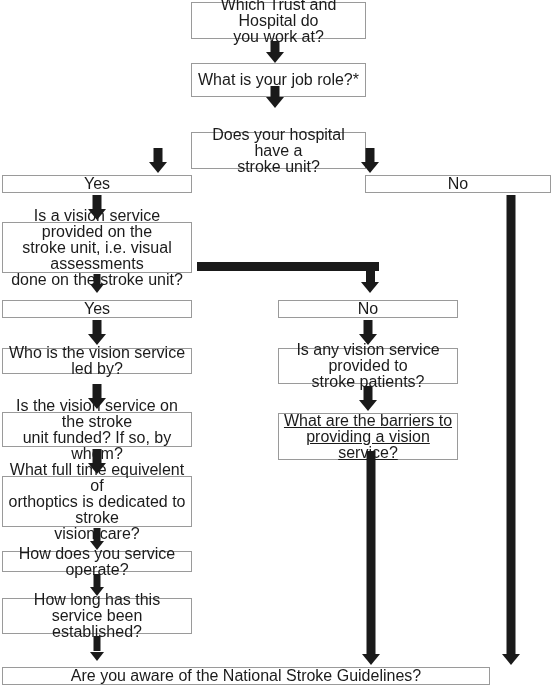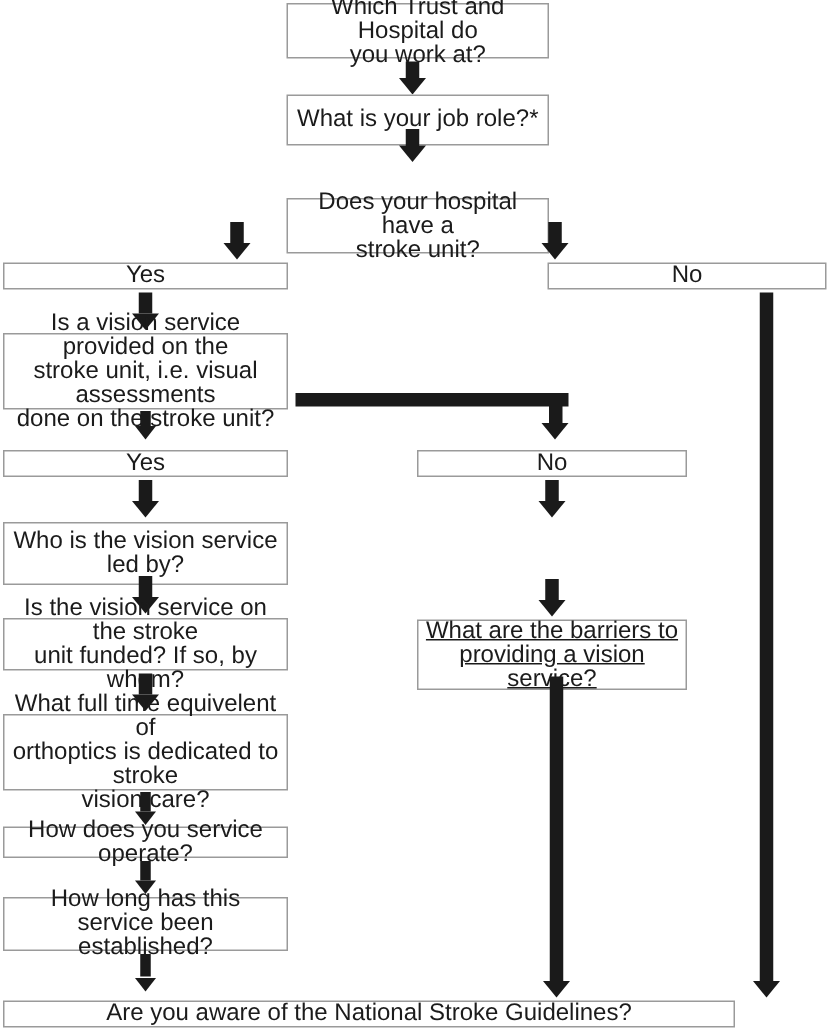--- a/index.html
+++ b/index.html
@@ -109,21 +109,21 @@
 
   <div class="box" style="left:2px;top:300px;width:190px;height:18px;">Yes</div>
 
   <div class="box" style="left:278px;top:300px;width:180px;height:18px;">No</div>
 
   <div class="arrow" style="left:87px;top:320px;width:20px;height:25px;">
     <span class="shaft" style="width:9px;height:14px;"></span>
     <span class="head"></span>
   </div>
 
-  <div class="box" style="left:2px;top:348px;width:190px;height:42px;">Who is the vision service led by?</div>
+  <div class="box" style="left:2px;top:348px;width:190px;height:26px;">Who is the vision service led by?</div>
 
   <div class="arrow" style="left:87px;top:384px;width:20px;height:25px;">
     <span class="shaft" style="width:9px;height:14px;"></span>
     <span class="head"></span>
   </div>
 
   <div class="box" style="left:2px;top:412px;width:190px;height:35px;">Is the vision service on the stroke
 unit funded? If so, by whom?</div>
 
   <div class="arrow" style="left:87px;top:449px;width:20px;height:25px;">
@@ -153,20 +153,22 @@
   <div class="arrow small" style="left:89px;top:636px;width:16px;height:25px;">
     <span class="shaft" style="width:7px;height:15px;"></span>
     <span class="head"></span>
   </div>
 
   <div class="arrow" style="left:358px;top:320px;width:20px;height:25px;">
     <span class="shaft" style="width:9px;height:14px;"></span>
     <span class="head"></span>
   </div>
 
+  <div class="box" style="left:278px;top:348px;width:180px;height:36px;">Is any vision service provided to
+stroke patients?</div>
 
   <div class="arrow" style="left:358px;top:386px;width:20px;height:25px;">
     <span class="shaft" style="width:9px;height:14px;"></span>
     <span class="head"></span>
   </div>
 
   <div class="box" style="left:278px;top:413px;width:180px;height:47px;text-decoration:underline;">What are the barriers to
 providing a vision service?</div>
 
   <div class="rail" style="left:361px;top:451px;width:20px;height:214px;">

